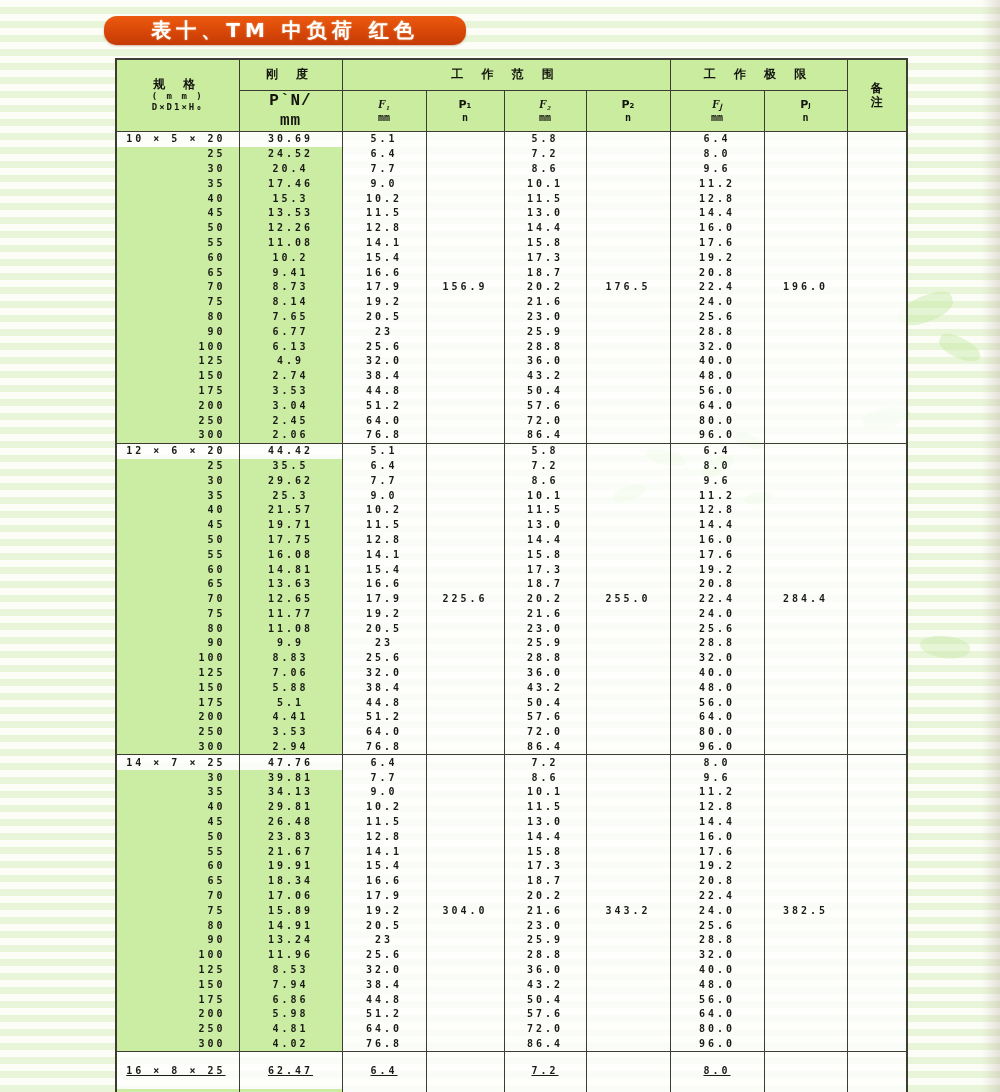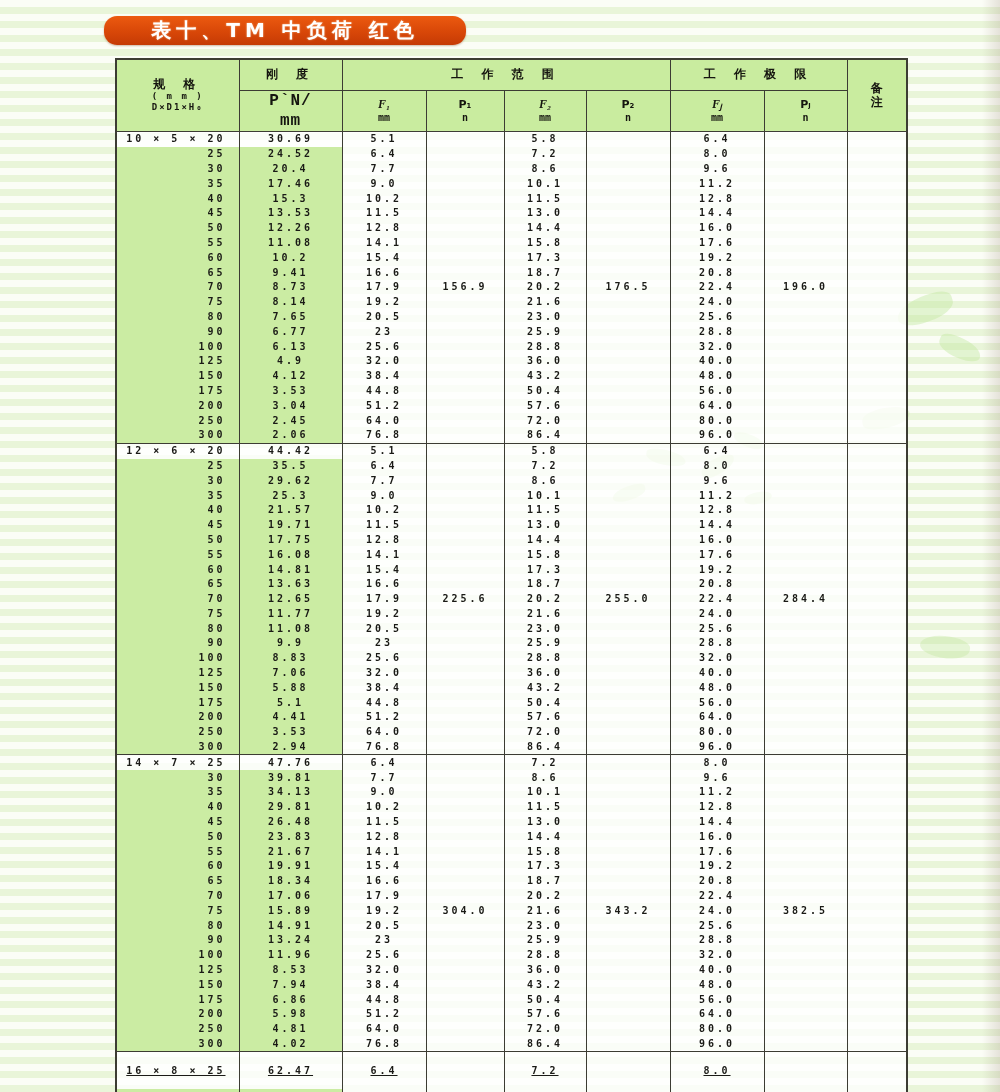--- a/index.html
+++ b/index.html
@@ -314,21 +314,21 @@
         <td class="c-num">32.0</td>
         <td class="c-num"></td>
         <td class="c-num">36.0</td>
         <td class="c-num"></td>
         <td class="c-num">40.0</td>
         <td class="c-num"></td>
         <td class="c-num"></td>
       </tr>
       <tr>
         <td class="c-spec green">150</td>
-        <td class="c-num green">4.12</td>
+        <td class="c-num green">2.74</td>
         <td class="c-num">38.4</td>
         <td class="c-num"></td>
         <td class="c-num">43.2</td>
         <td class="c-num"></td>
         <td class="c-num">48.0</td>
         <td class="c-num"></td>
         <td class="c-num"></td>
       </tr>
       <tr>
         <td class="c-spec green">175</td>

